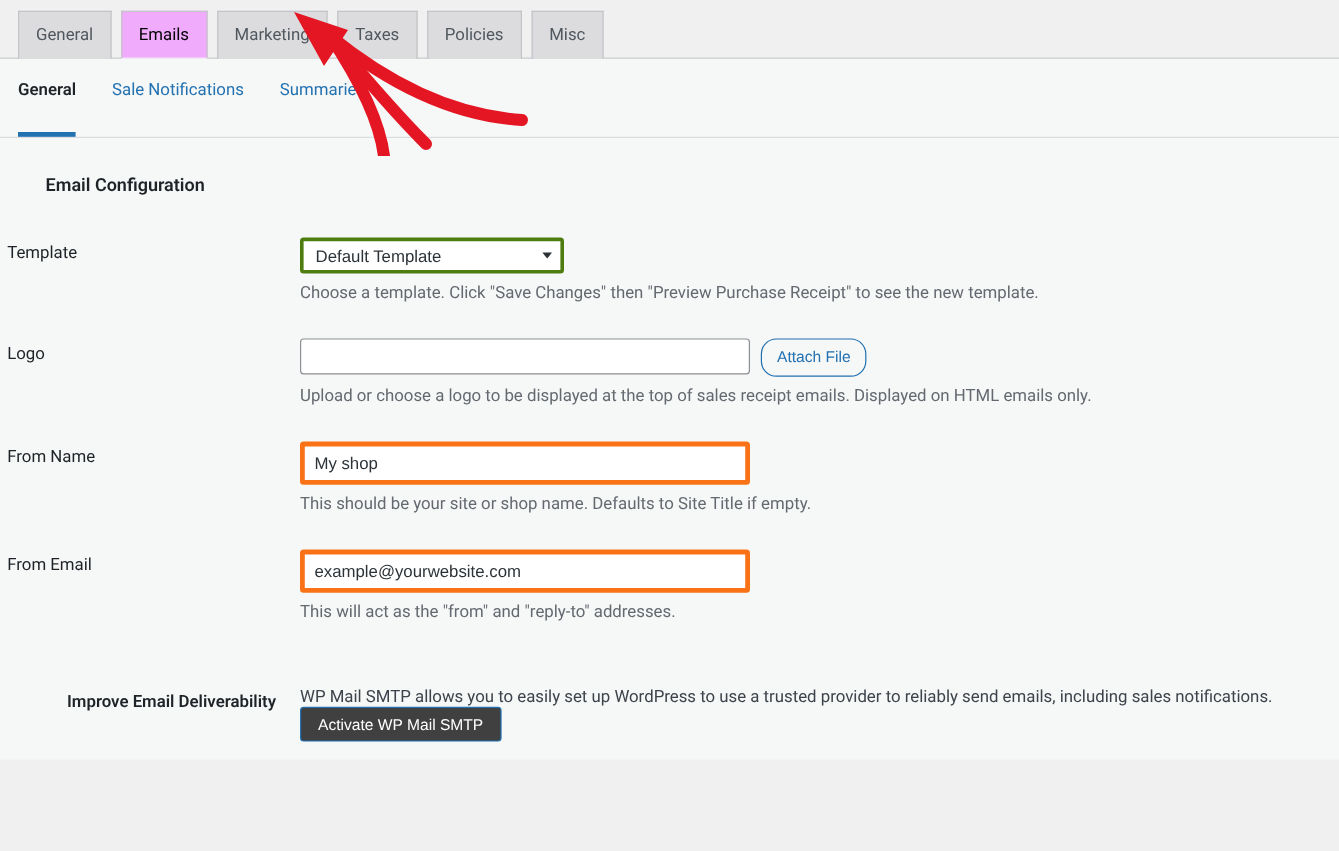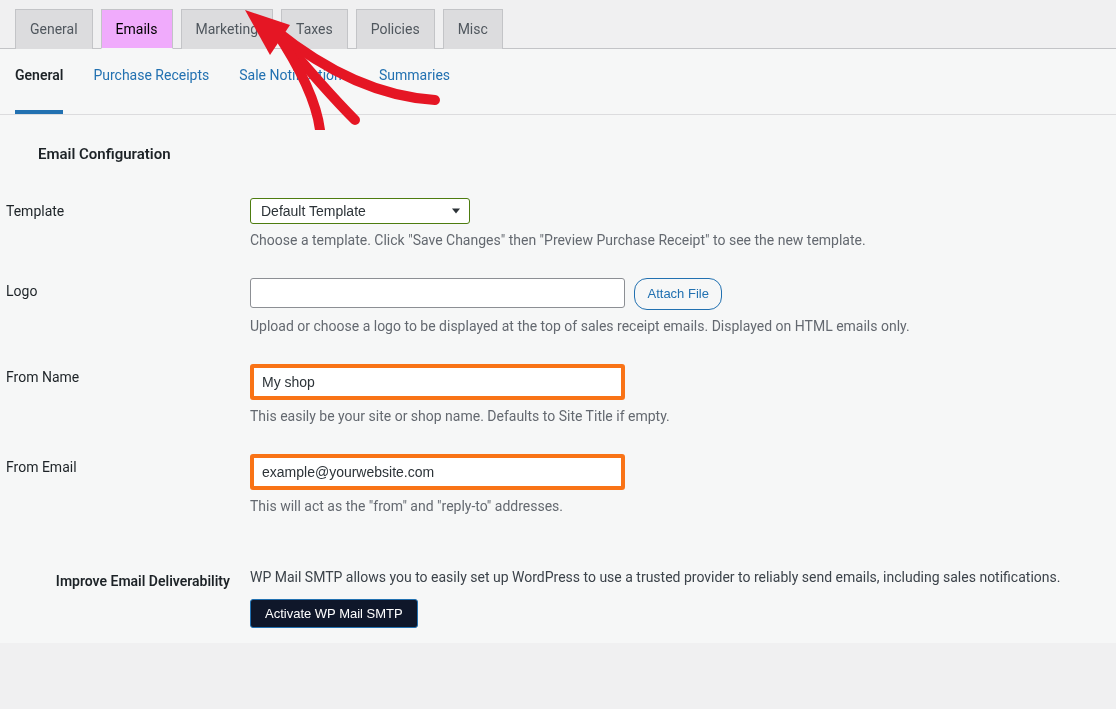--- a/index.html
+++ b/index.html
@@ -93,21 +93,21 @@
       padding: 6px 8px;
       border: 4px solid #f97316;
       border-radius: 3px;
       font-size: 14px;
       background: #fff;
       color: #2c3338;
     }
     .select {
       width: 220px;
       padding: 4px 28px 4px 10px;
-      border: 1px solid #4d7c0f;
+      border: 3px solid #4d7c0f;
       border-radius: 3px;
       font-size: 14px;
       background: #fff;
       color: #2c3338;
       appearance: none;
       -webkit-appearance: none;
       position: relative;
     }
     .select-wrap {
       position: relative;
@@ -141,25 +141,24 @@
       cursor: pointer;
       margin-left: 6px;
       vertical-align: top;
       line-height: 22px;
     }
     .button-primary {
       display: inline-block;
       padding: 6px 14px;
       border: 1px solid #2271b1;
       border-radius: 3px;
-      background: #0f172a;
+      background: #404040;
       color: #fff;
       font-size: 13px;
       cursor: pointer;
-      margin-top: 14px;
     }
     .logo-input {
       width: 375px;
       padding: 6px 8px;
       border: 1px solid #8c8f94;
       border-radius: 3px;
       background: #fff;
       font-size: 14px;
     }
     .arrow-annotation {
@@ -186,21 +185,20 @@
   <a class="nav-tab active">Emails</a>
   <a class="nav-tab">Marketing</a>
   <a class="nav-tab">Taxes</a>
   <a class="nav-tab">Policies</a>
   <a class="nav-tab">Misc</a>
 </div>
 
 <div class="content-wrap">
   <div class="sub-nav">
     <a class="current">General</a>
-    <a>Purchase Receipts</a>
     <a>Sale Notifications</a>
     <a>Summaries</a>
   </div>
 
   <div class="section">
     <h2 class="section-title">Email Configuration</h2>
 
     <table class="form-table">
       <tbody>
           <tr>
@@ -221,21 +219,21 @@
           <input type="text" class="logo-input" value="" style="">
           <button class="button-secondary">Attach File</button>
           <span class="description">Upload or choose a logo to be displayed at the top of sales receipt emails. Displayed on HTML emails only.</span>
         </td>
       </tr>
 
       <tr>
         <th>From Name</th>
         <td>
           <input type="text" class="regular-text" value="My shop" style="">
-          <span class="description">This easily be your site or shop name. Defaults to Site Title if empty.</span>
+          <span class="description">This should be your site or shop name. Defaults to Site Title if empty.</span>
         </td>
       </tr>
 
       <tr>
         <th>From Email</th>
         <td>
           <input type="text" class="regular-text" value="example@yourwebsite.com" style="">
           <span class="description">This will act as the "from" and "reply-to" addresses.</span>
         </td>
       </tr>

